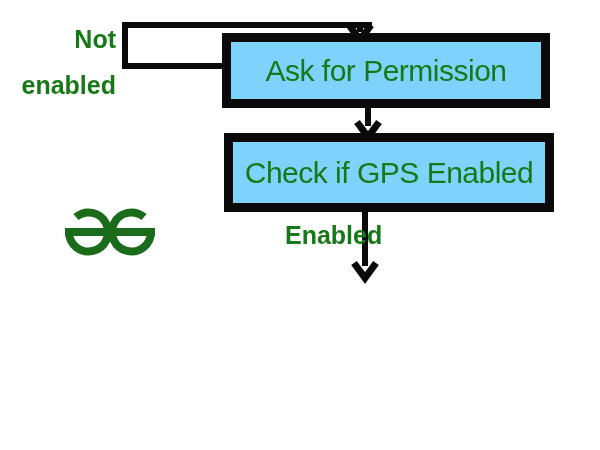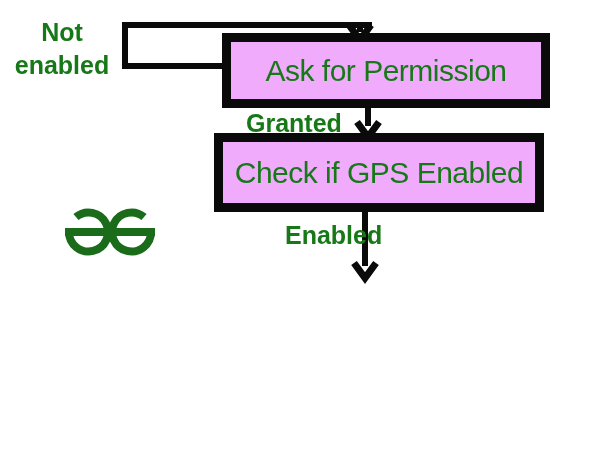--- a/index.html
+++ b/index.html
@@ -18,49 +18,49 @@
   .connectors {
     position: absolute;
     left: 0;
     top: 0;
     z-index: 1;
   }
   .node {
     position: absolute;
     box-sizing: border-box;
     border: 9px solid #0a0a0a;
-    background: #f0abfc;
+    background: #7dd3fc;
     display: flex;
     align-items: center;
     justify-content: center;
     z-index: 2;
   }
   .node .node-label {
     color: #167816;
     font-size: 30px;
     letter-spacing: -0.5px;
     white-space: nowrap;
   }
   #node-ask    { left: 222px; top: 33px;  width: 328px; height: 75px; }
-  #node-check  { left: 214px; top: 133px; width: 330px; height: 79px; }
+  #node-check  { left: 224px; top: 133px; width: 330px; height: 79px; }
   #node-get    { left: 222px; top: 278px; width: 328px; height: 78px; }
   .edge-label {
     position: absolute;
     color: #167816;
     font-weight: bold;
     z-index: 3;
     white-space: nowrap;
   }
   #label-not-enabled {
     left: 8px;
     top: 16px;
     width: 108px;
     font-size: 25px;
-    line-height: 33px;
-    text-align: center;
+    line-height: 46px;
+    text-align: right;
     white-space: normal;
   }
   #label-granted {
     left: 246px;
     top: 109px;
     font-size: 25px;
   }
   #label-enabled {
     left: 249px;
     top: 221px;
@@ -102,21 +102,20 @@
     <span class="node-label">Ask for Permission</span>
   </div>
 
   <div class="node" id="node-check">
     <span class="node-label">Check if GPS Enabled</span>
   </div>
 
 
   <div class="edge-label" id="label-not-enabled">Not enabled</div>
 
-  <div class="edge-label" id="label-granted">Granted</div>
 
   <div class="edge-label" id="label-enabled">Enabled</div>
 
   <svg class="logo" width="90" height="48" viewBox="0 0 90 48">
 
     <path d="M 10.96 9.06 A 19.5 19.5 0 1 1 4 24" fill="none" stroke="#1a6b1a" stroke-width="8"></path>
 
     <path d="M 79.04 9.06 A 19.5 19.5 0 1 0 86 24" fill="none" stroke="#1a6b1a" stroke-width="8"></path>
 
     <path d="M 0 24 H 90" fill="none" stroke="#1a6b1a" stroke-width="8"></path>

